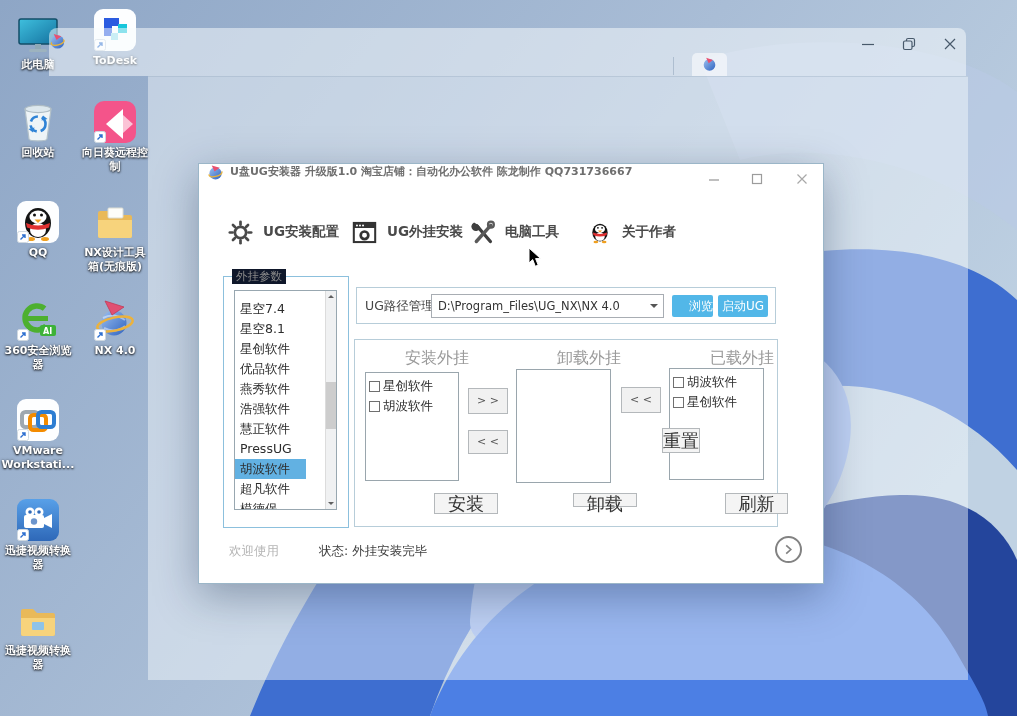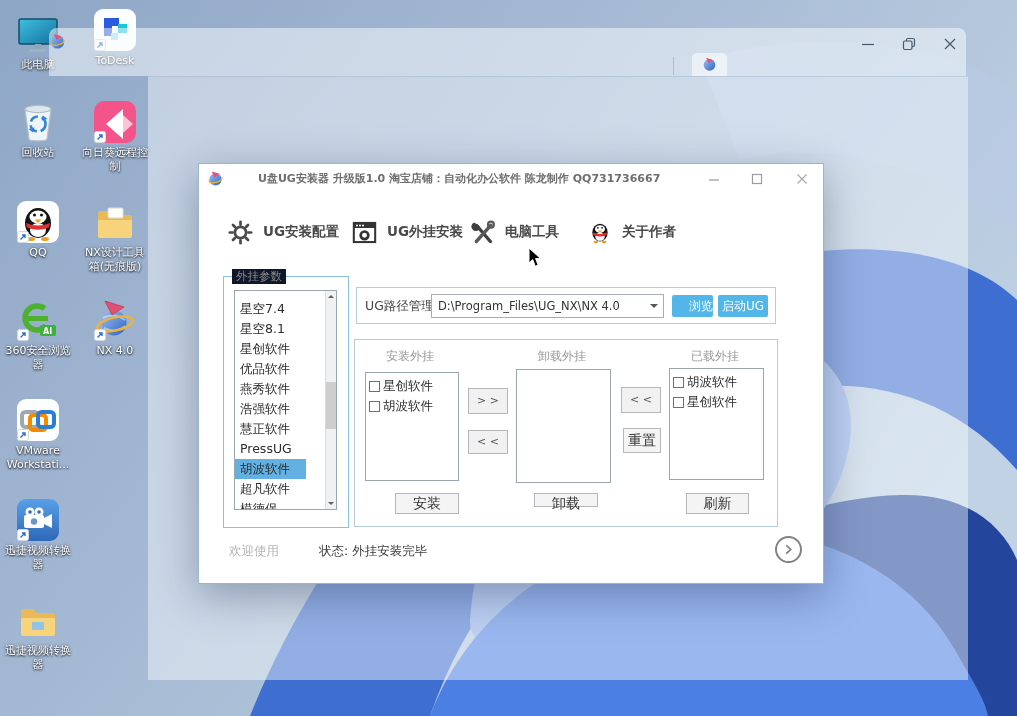--- a/index.html
+++ b/index.html
@@ -6,37 +6,37 @@
   #screen{position:relative;width:1017px;height:716px;overflow:hidden;
     font-family:"DejaVu Sans","Liberation Sans",sans-serif;background:#9db2cd;}
   #screen *{box-sizing:border-box;}
   .abs{position:absolute;}
 
   
   .dicon{position:absolute;width:76px;text-align:center;}
   .dicon .art{position:relative;width:44px;height:44px;margin:0 auto;}
   .dicon .badge{position:absolute;left:1px;bottom:1px;width:12px;height:12px;}
   .dlabel{margin-top:2px;font-size:11px;line-height:1.3;color:#fff;
-    text-shadow:0 1px 2px rgba(0,0,0,.85),0 0 3px rgba(0,0,0,.5);}
+    text-shadow:0 1px 2px rgba(0,0,0,.85),0 0 3px rgba(0,0,0,.5);font-weight:bold;}
   .dlabel span{display:block;}
 
   
   .ov-top{position:absolute;left:49px;top:28px;width:917px;height:48px;
     background:rgba(248,251,254,.52);border-radius:8px 8px 0 0;}
   .ov-body{position:absolute;left:148px;top:76px;width:820px;height:604px;
     background:rgba(246,250,253,.46);border-top:1px solid rgba(150,170,190,.35);}
   .ov-ctl{position:absolute;top:8px;width:16px;height:16px;}
   .ov-tab{position:absolute;left:643px;top:25px;width:35px;height:23px;
     background:rgba(255,255,255,.55);border-radius:5px 5px 0 0;}
   .ov-div{position:absolute;left:624px;top:29px;width:1px;height:18px;background:rgba(120,145,170,.4);}
 
   
   .app{position:absolute;left:198px;top:163px;width:626px;height:421px;
     background:#fff;border:1px solid #9bb6c8;box-shadow:0 12px 40px rgba(15,35,70,.35);}
-  .titlebar{position:absolute;left:0;top:0;width:100%;height:29px;display:flex;align-items:center;gap:28px;}
+  .titlebar{position:absolute;left:0;top:0;width:100%;height:29px;display:flex;}
   .title-ic{margin:0 6px 0 8px;}
   .title-tx{font-size:11px;font-weight:bold;color:#6e6e6e;white-space:nowrap;}
   .winbtn{position:absolute;top:6px;width:18px;height:18px;display:flex;align-items:center;justify-content:center;}
 
   .tb-item{position:absolute;top:48px;height:40px;display:flex;align-items:center;gap:9px;}
   .tb-item .lbl{font-size:13.5px;font-weight:bold;color:#4a4a4a;white-space:nowrap;}
 
   .grp{position:absolute;left:24px;top:112px;width:126px;height:252px;border:1px solid #8cc0dd;}
   .grp-lbl{position:absolute;left:8px;top:-8px;background:#0f172a;padding:0 4px;font-size:11.5px;color:#8a8a8a;}
   .listbox{position:absolute;left:10px;top:13px;width:103px;height:220px;background:#fff;
@@ -51,28 +51,28 @@
 
   .pathbox{position:absolute;left:157px;top:123px;width:420px;height:37px;border:1px solid #b7cdd9;}
   .pathbox .plbl{position:absolute;left:8px;top:10px;font-size:12.5px;color:#444;}
   .combo{position:absolute;left:74px;top:6px;width:233px;height:24px;border:1px solid #a8adb3;
     background:#fff;font-size:11.5px;color:#333;line-height:22px;padding-left:6px;white-space:nowrap;}
   .combo .car{position:absolute;right:5px;top:9px;width:0;height:0;border:4px solid transparent;border-top-color:#555;}
   .bluebtn{position:absolute;top:7px;height:22px;background:#52b7e8;color:#fff;font-size:12px;
     text-align:center;line-height:22px;border-radius:2px;}
 
   .mainbox{position:absolute;left:155px;top:175px;width:424px;height:188px;border:1px solid #b7cdd9;}
-  .phdr{position:absolute;top:8px;font-size:12px;color:#9a9a9a;}
+  .phdr{position:absolute;top:8px;font-size:16px;color:#9a9a9a;margin-left:19px;}
   .plist{position:absolute;background:#fff;border:1px solid #9aa6ad;overflow:hidden;padding-top:3px;}
   .cbrow{display:flex;align-items:center;height:20px;padding-left:3px;}
   .cb{width:11px;height:11px;border:1px solid #6f6f6f;background:#fff;margin-right:3px;flex:none;}
   .cbl{font-size:12.5px;color:#2c2c2c;white-space:nowrap;}
   .greybtn{position:absolute;background:#f1f1f1;border:1px solid #b4b8bb;color:#555;
     text-align:center;font-size:11px;}
-  .greybtn.big{font-size:14px;color:#333;background:#f4f4f4;}
+  .greybtn.big{font-size:18px;color:#333;background:#f4f4f4;margin-left:39px;}
 
   .welcome{position:absolute;left:30px;top:379px;font-size:12.5px;color:#b5b5b5;}
   .statustx{position:absolute;left:120px;top:379px;font-size:12.5px;color:#3e3e3e;}
   .nextbtn{position:absolute;left:576px;top:372px;width:27px;height:27px;border:2px solid #828282;
     border-radius:50%;display:flex;align-items:center;justify-content:center;}
 </style>
 </head>
 <body>
 
 <div id="screen">

